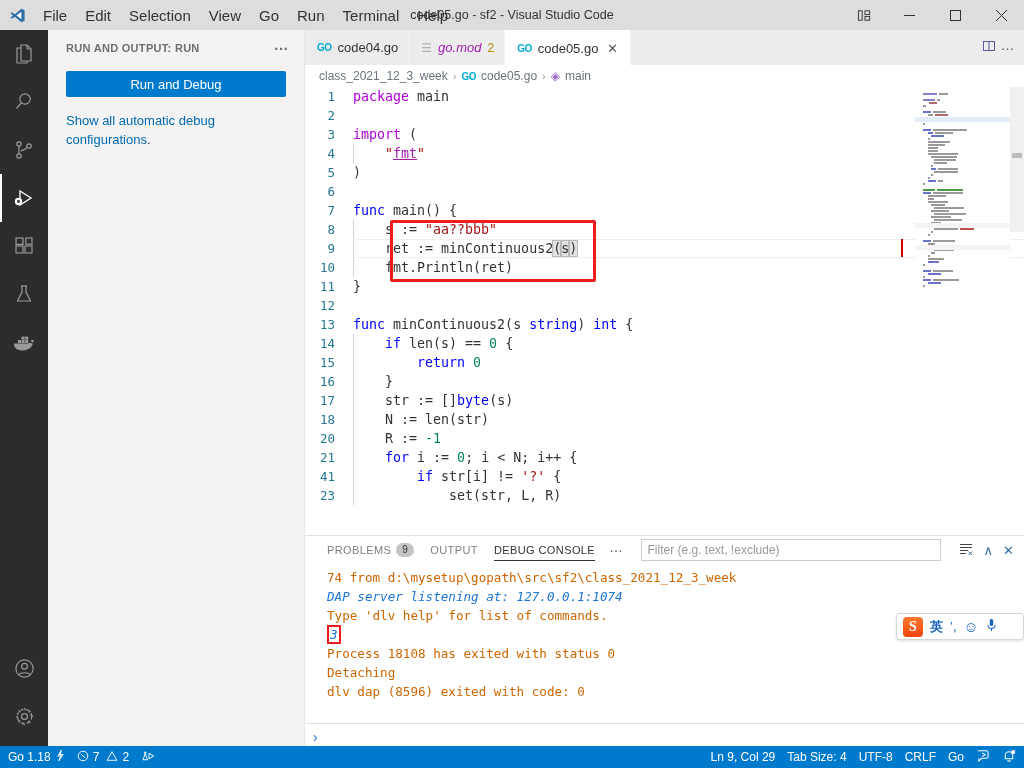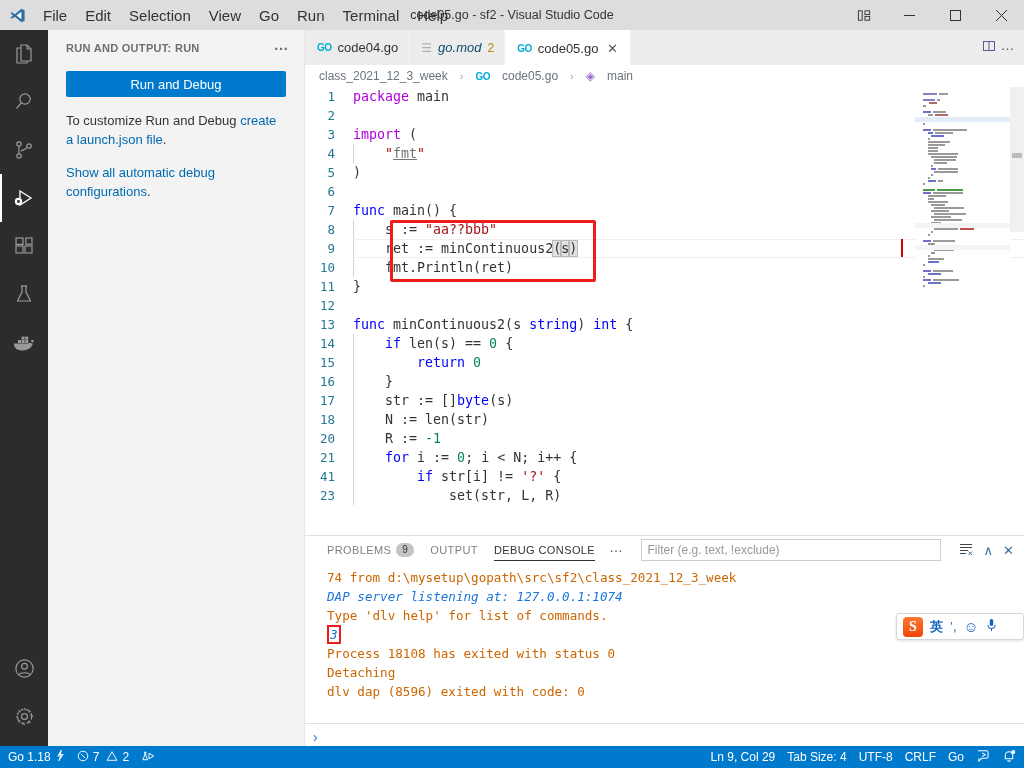--- a/index.html
+++ b/index.html
@@ -71,21 +71,21 @@
     max-width:230px; white-space:nowrap;
   }
   .tab.active { background:#ffffff; color:#333; border-top:1px solid #ffffff; }
   .tab.preview .tabname { font-style:italic; }
   .go-icon { color:#00acd7; font-weight:bold; font-size:10px; letter-spacing:-.5px; }
   .badge-num { color:#b58900; font-size:12px; }
   .tab-close { color:#555; font-size:13px; width:16px; text-align:center; }
   .tabbar-actions { margin-left:auto; display:flex; align-items:center; gap:4px; padding-right:8px; }
 
   .breadcrumb {
-    height:22px; display:flex; align-items:center; gap:12px; padding-left:14px;
+    height:22px; display:flex; align-items:center; gap:5px; padding-left:14px;
     font-size:12px; color:#6a737d; background:#ffffff;
   }
   .bc-sep { color:#a0a0a0; font-size:11px; }
 
   
   .code-wrap { position:relative; height:448px; background:#ffffff; overflow:hidden; }
   .code {
     position:absolute; left:0; top:0; right:0; bottom:0;
     font-family:"DejaVu Sans Mono","Liberation Mono",monospace;
     font-size:13.3px; line-height:19px;
@@ -98,21 +98,21 @@
   .ctext { position:relative; }
   .ind { position:relative; }
   .ind:before {
     content:""; position:absolute; left:0; top:0; width:1px; height:19px; background:#d3d3d3;
   }
   .kw  { color:#0000ff; }
   .kw2 { color:#af00db; }
   .str { color:#a31515; }
   .num { color:#098658; }
   .pl  { color:#333333; }
-  .imp { color:#737373; text-decoration:underline; }
+  .imp { color:#a21caf; text-decoration:underline; }
   .brk { background:#e2e2e2; outline:1px solid #b9b9b9; }
   .cur-line-border { position:absolute; left:48px; right:0; height:19px; border-top:1px solid #eeeeee; border-bottom:1px solid #eeeeee; pointer-events:none; }
   .cursor { position:absolute; width:2px; height:18px; background:#d00000; }
 
   .redbox {
     position:absolute; border:3px solid #ee1c1c; border-radius:2px; pointer-events:none;
   }
 
   
   .minimap { position:absolute; right:14px; top:0; width:95px; height:448px; background:#ffffff; overflow:hidden; }
@@ -302,37 +302,34 @@
     </div>
   </div>
 
   <div class="sidebar">
     <div class="sb-header">
       <span class="ttl">RUN AND OUTPUT: RUN</span>
       <span class="sb-dots">…</span>
     </div>
     <div class="run-btn">Run and Debug</div>
     <div class="sb-text">
-      <span>To customize Run and Debug </span><span class="lnk">create a launch.json file</span><span>.</span>
-    </div>
-    <div class="sb-text">
       <span class="lnk">Show all automatic debug configurations</span><span>.</span>
     </div>
   </div>
 
   <div class="editor-area">
 
     <div class="tabbar">
       <div class="tab">
         <span class="go-icon">GO</span>
         <span class="tabname">code04.go</span>
       </div>
       <div class="tab preview">
         <span style="color:#b0b0b0;font-size:12px;">☰</span>
-        <span class="tabname" style="color:#0c4a6e">go.mod</span>
+        <span class="tabname" style="color:#a21caf">go.mod</span>
         <span class="badge-num">2</span>
       </div>
       <div class="tab active">
         <span class="go-icon">GO</span>
         <span class="tabname">code05.go</span>
         <span class="tab-close">✕</span>
       </div>
       <div class="tabbar-actions">
         <span>
           <svg width="16" height="16" viewBox="0 0 16 16">

